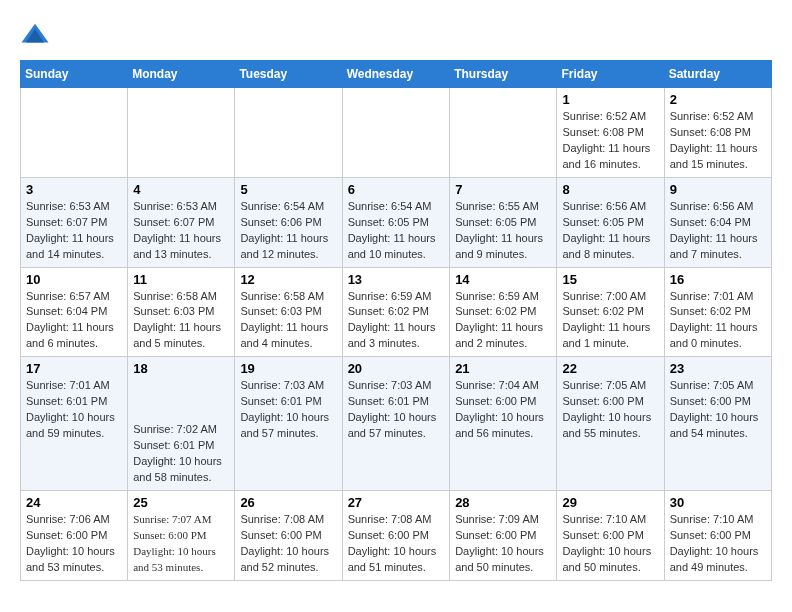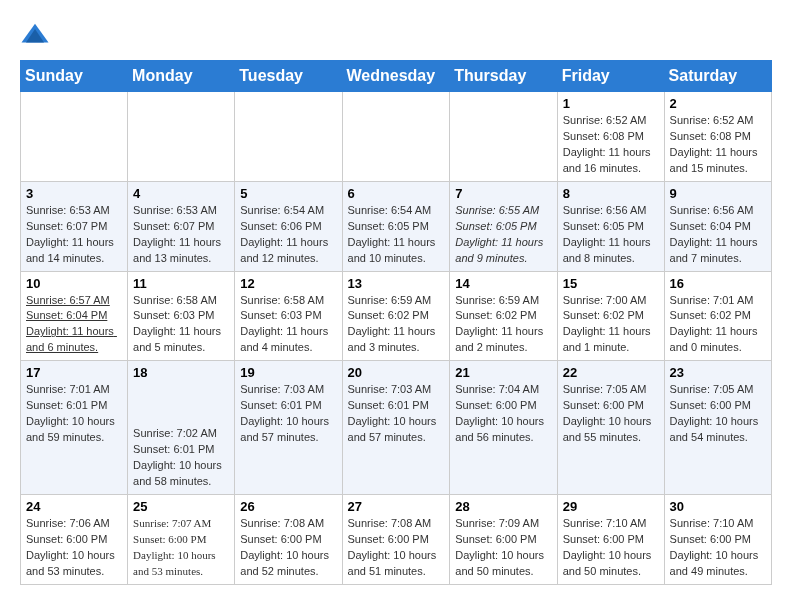--- a/index.html
+++ b/index.html
@@ -55,21 +55,21 @@
     .calendar {
       width: 100%;
       border-collapse: collapse;
       font-size: 10.5px;
     }
     .calendar thead tr th {
       background-color: #2b7cd3;
       color: #fff;
       padding: 6px 4px;
       text-align: left;
-      font-size: 16px;
+      font-size: 12px;
       border: 1px solid #2b7cd3;
     }
     .calendar tbody tr td {
       border: 1px solid #ccc;
       vertical-align: top;
       padding: 4px 5px;
       min-height: 80px;
       width: 108px;
     }
     .calendar tbody tr:nth-child(even) {
@@ -165,41 +165,41 @@
 Daylight: 11 hours and 12 minutes.</div>
         </td>
         <td>
           <span class="day-number">6</span>
           <div class="day-info" style="white-space: pre-wrap;">Sunrise: 6:54 AM
 Sunset: 6:05 PM
 Daylight: 11 hours and 10 minutes.</div>
         </td>
         <td>
           <span class="day-number">7</span>
-          <div class="day-info" style="white-space: pre-wrap; font-style: italic;">Sunrise: 6:55 AM
+          <div class="day-info" style="white-space: pre-wrap;">Sunrise: 6:55 AM
 Sunset: 6:05 PM
 Daylight: 11 hours and 9 minutes.</div>
         </td>
         <td>
           <span class="day-number">8</span>
           <div class="day-info" style="white-space: pre-wrap;">Sunrise: 6:56 AM
 Sunset: 6:05 PM
 Daylight: 11 hours and 8 minutes.</div>
         </td>
         <td>
           <span class="day-number">9</span>
           <div class="day-info" style="white-space: pre-wrap;">Sunrise: 6:56 AM
 Sunset: 6:04 PM
 Daylight: 11 hours and 7 minutes.</div>
         </td>
       </tr>
       <tr>
         <td>
           <span class="day-number">10</span>
-          <div class="day-info" style="white-space: pre-wrap; text-decoration: underline;">Sunrise: 6:57 AM
+          <div class="day-info" style="white-space: pre-wrap;">Sunrise: 6:57 AM
 Sunset: 6:04 PM
 Daylight: 11 hours and 6 minutes.</div>
         </td>
         <td>
           <span class="day-number">11</span>
           <div class="day-info" style="white-space: pre-wrap;">Sunrise: 6:58 AM
 Sunset: 6:03 PM
 Daylight: 11 hours and 5 minutes.</div>
         </td>
         <td>

